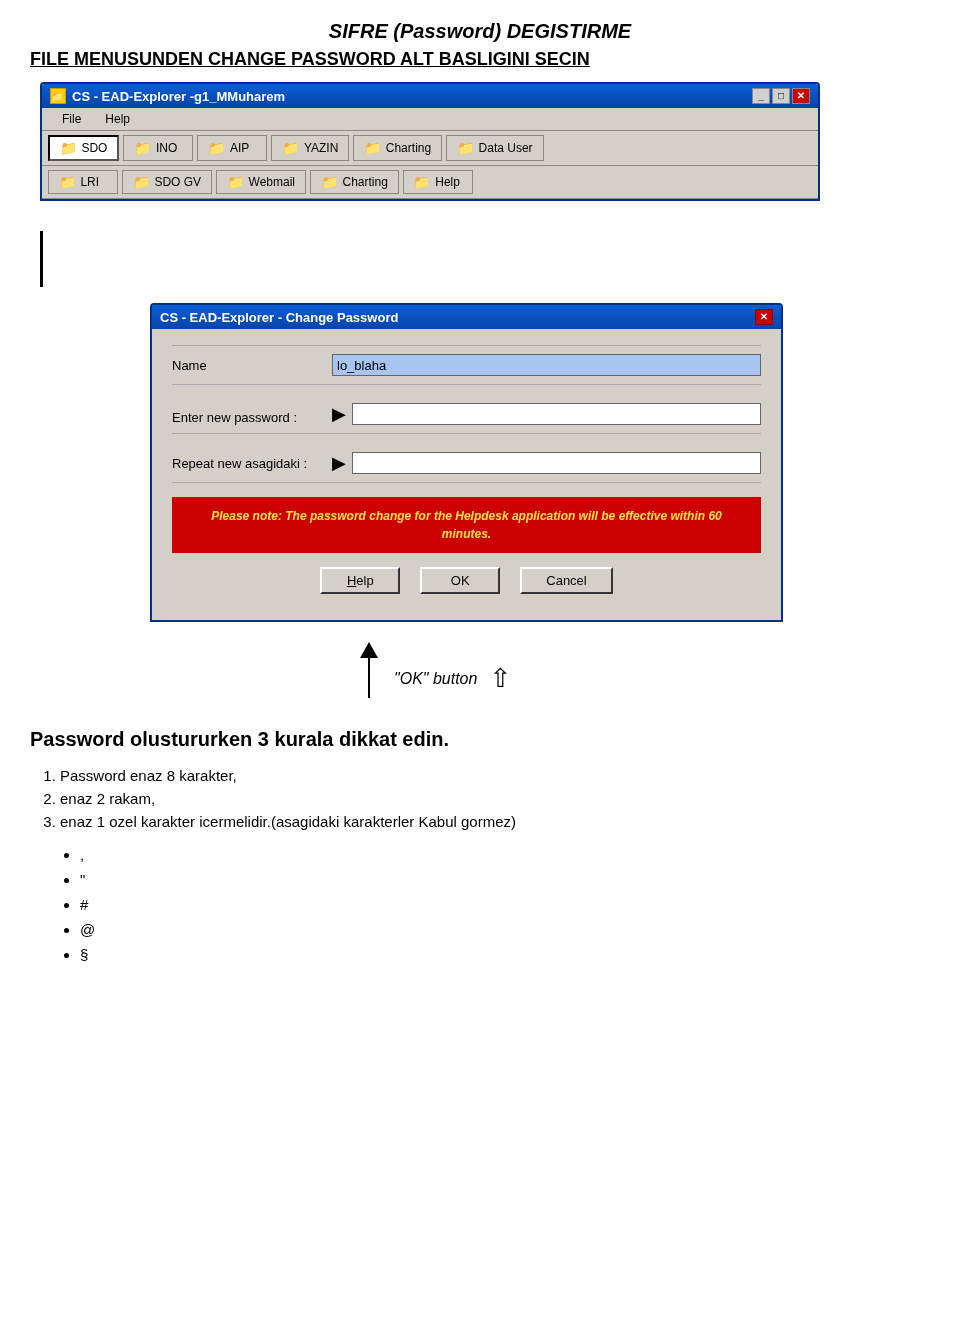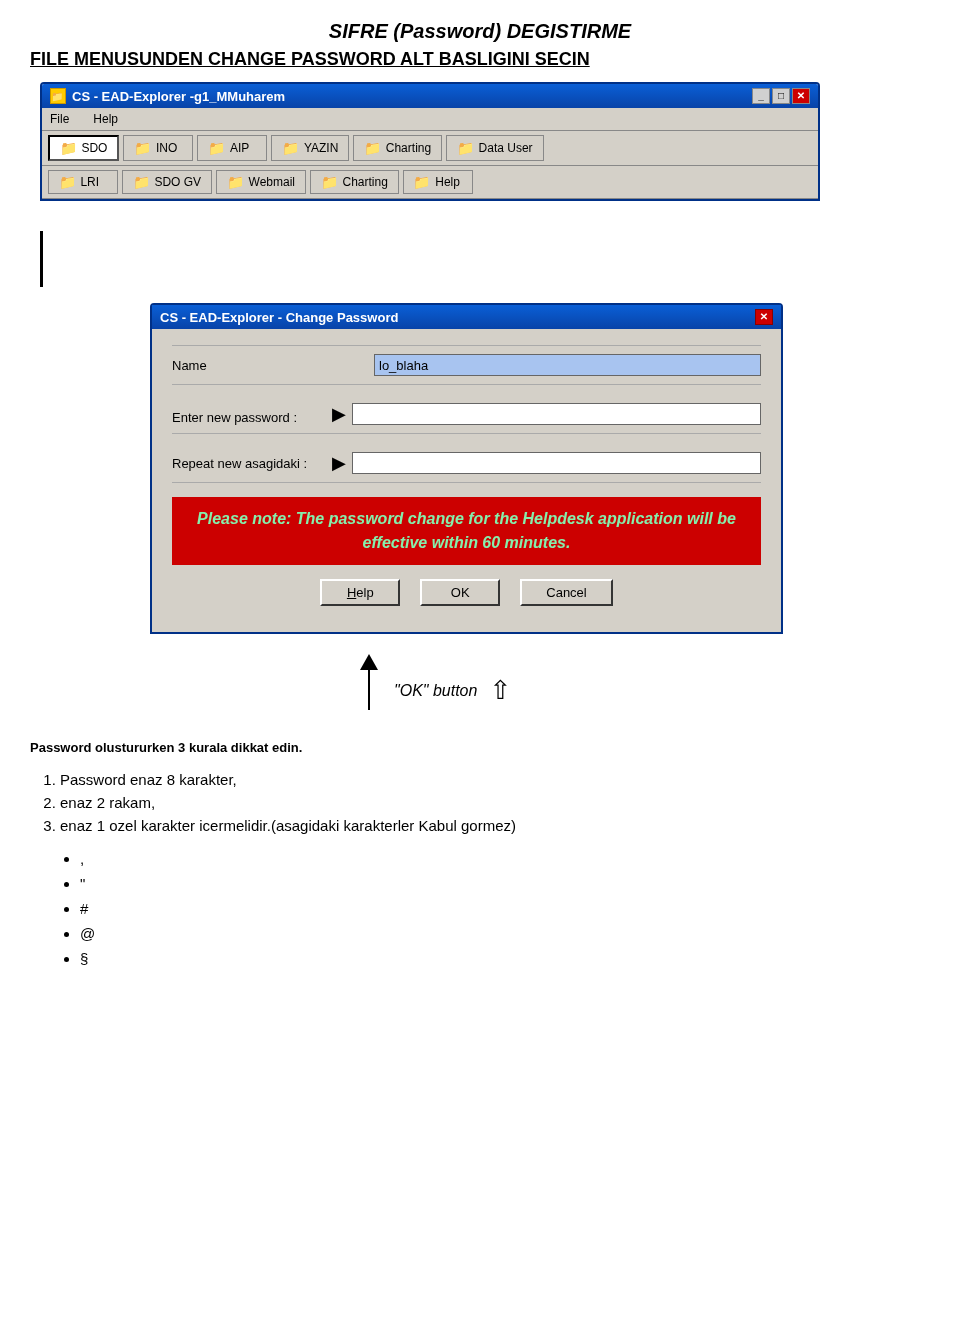--- a/index.html
+++ b/index.html
@@ -83,21 +83,21 @@
       line-height: 14px;
       cursor: pointer;
       color: #000;
     }
 
     .titlebar-btn.close { background: #cc0000; color: white; }
 
     .app-menubar {
       background: #d4d0c8;
       border-bottom: 1px solid #888;
-      padding: 2px 4px;
+      padding: 2px 16px;
       font-size: 12px;
       display: flex;
       gap: 16px;
     }
 
     .app-menubar span {
       cursor: pointer;
       padding: 2px 4px;
     }
 
@@ -180,22 +180,22 @@
       cursor: pointer;
     }
 
     .dialog-body {
       padding: 16px 20px;
       background: #d4d0c8;
     }
 
     .dialog-notice {
       background: #cc0000;
-      color: #86efac;
-      font-size: 16px;
+      color: #fde047;
+      font-size: 12px;
       font-weight: bold;
       font-style: italic;
       text-align: center;
       padding: 10px 15px;
       margin-bottom: 14px;
       line-height: 1.5;
     }
 
     .dialog-buttons {
       display: flex;
@@ -215,21 +215,21 @@
       min-width: 80px;
       text-align: center;
     }
 
     
     .instructions {
       margin-top: 10px;
     }
 
     .instructions p {
-      font-size: 13px;
+      font-size: 20px;
       font-weight: bold;
       margin-bottom: 16px;
     }
 
     .instructions ol {
       margin-left: 30px;
       font-size: 15px;
     }
 
     .instructions ol li {
@@ -251,21 +251,20 @@
     .toolbar-btn.selected {
       background: #ffffff;
       border: 2px inset #555;
     }
 
     .dialog-field-row {
       display: flex;
       align-items: center;
       padding: 8px 0;
       border-bottom: 1px solid #aaa;
-      gap: 42px;
     }
 
     .dialog-field-row:first-child {
       border-top: 1px solid #aaa;
     }
   </style>
 </head>
 <body>
 
 <div class="page-title">SIFRE  (Password) DEGISTIRME</div>

